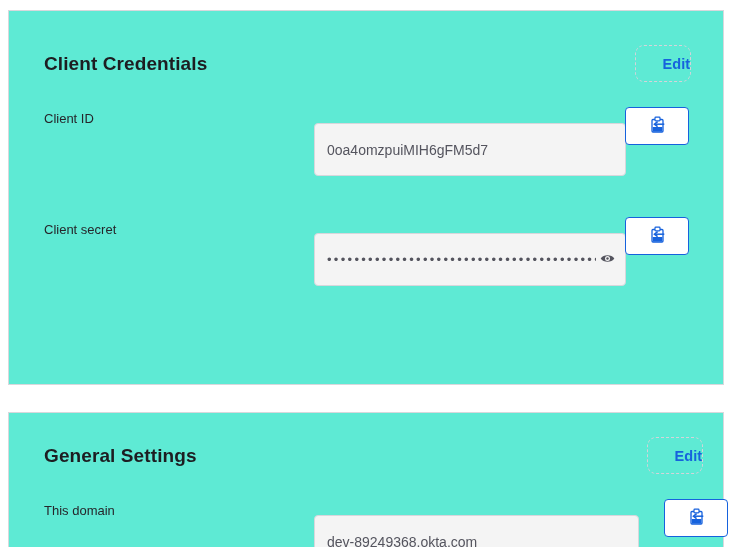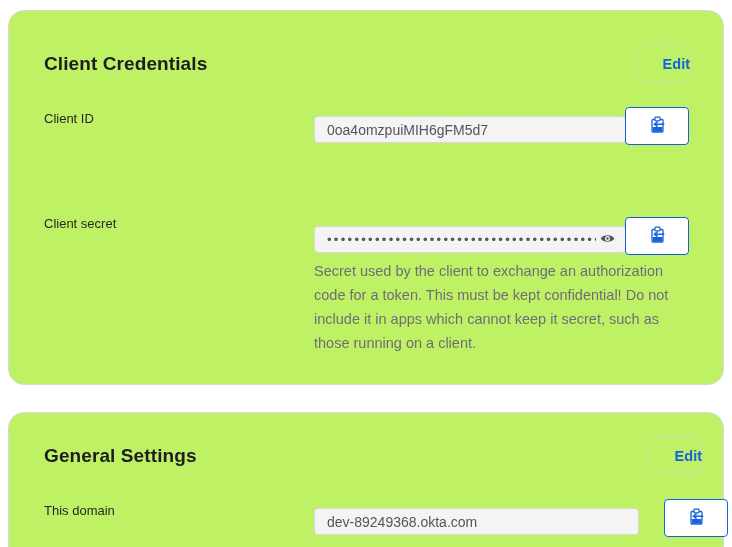--- a/index.html
+++ b/index.html
@@ -7,23 +7,23 @@
     width: 732px; height: 547px;
     background: #ffffff;
     overflow: hidden;
     font-family: "Liberation Sans", sans-serif;
     -webkit-font-smoothing: antialiased;
   }
   .panel {
     position: absolute;
     left: 8px;
     width: 716px;
-    background: #bef264;
+    background: #5eead4;
     border: 1px solid #d8d8dc;
-    border-radius: 16px;
+    border-radius: 0;
   }
   #panel-credentials { top: 10px; height: 375px; }
   #panel-general     { top: 412px; height: 180px; }
 
   .panel-title {
     position: absolute;
     left: 35px;
     font-size: 19px;
     font-weight: 700;
     color: #1d1d21;
@@ -56,22 +56,22 @@
     color: #26262b;
   }
   .input-group {
     position: absolute;
     left: 305px;
     display: flex;
     align-items: stretch;
     height: 38px;
   }
   .text-box {
-    height: 27px;
-    margin-top: 9px;
+    height: 53px;
+    margin-top: 16px;
     background: #f4f4f4;
     border: 1px solid #d7d7dc;
     border-radius: 4px;
     display: flex;
     align-items: center;
     padding: 0 10px 0 12px;
     font-size: 14px;
     color: #54545e;
     overflow: hidden;
     white-space: nowrap;
@@ -110,21 +110,21 @@
     font-size: 14.5px;
     line-height: 24px;
     color: #6e6e78;
     white-space: pre-line;
   }
 
   
   .r1-label { top: 100px; }
   .r1-group { top: 96px;  }
   .r1-help  { top: 137px; }
-  .r2-label { top: 205px; }
+  .r2-label { top: 211px; }
   .r2-group { top: 206px; }
   .r2-help  { top: 248px; }
   .g1-label { top: 90px; }
   .g1-group { top: 86px; gap: 26px; }
 </style>
 </head>
 <body>
 
 <section class="panel" id="panel-credentials">
   <h2 class="panel-title">Client Credentials</h2>
@@ -174,24 +174,20 @@
           <rect x="6" y="1.2" width="5" height="3.6" rx="0.8" fill="#ffffff" stroke="#1662dd" stroke-width="1.2"></rect>
           <rect x="3.8" y="11" width="9.5" height="4.5" fill="#1662dd"></rect>
           <g stroke="#1662dd" stroke-width="1.5" fill="none">
             <line x1="15.3" y1="8.2" x2="6.2" y2="8.2"></line>
             <path d="M8.6 5.7 L5.4 8.2 L8.6 10.7"></path>
           </g>
         </svg>
       </span>
     </button>
   </div>
-  <p class="help-text r2-help">Secret used by the client to exchange an authorization
-code for a token. This must be kept confidential! Do not
-include it in apps which cannot keep it secret, such as
-those running on a client.</p>
 </section>
 
 <section class="panel" id="panel-general">
   <h2 class="panel-title">General Settings</h2>
 
   <div class="edit-ring">
     <span class="edit-link">Edit</span>
   </div>
 
   <span class="field-label g1-label">This domain</span>

